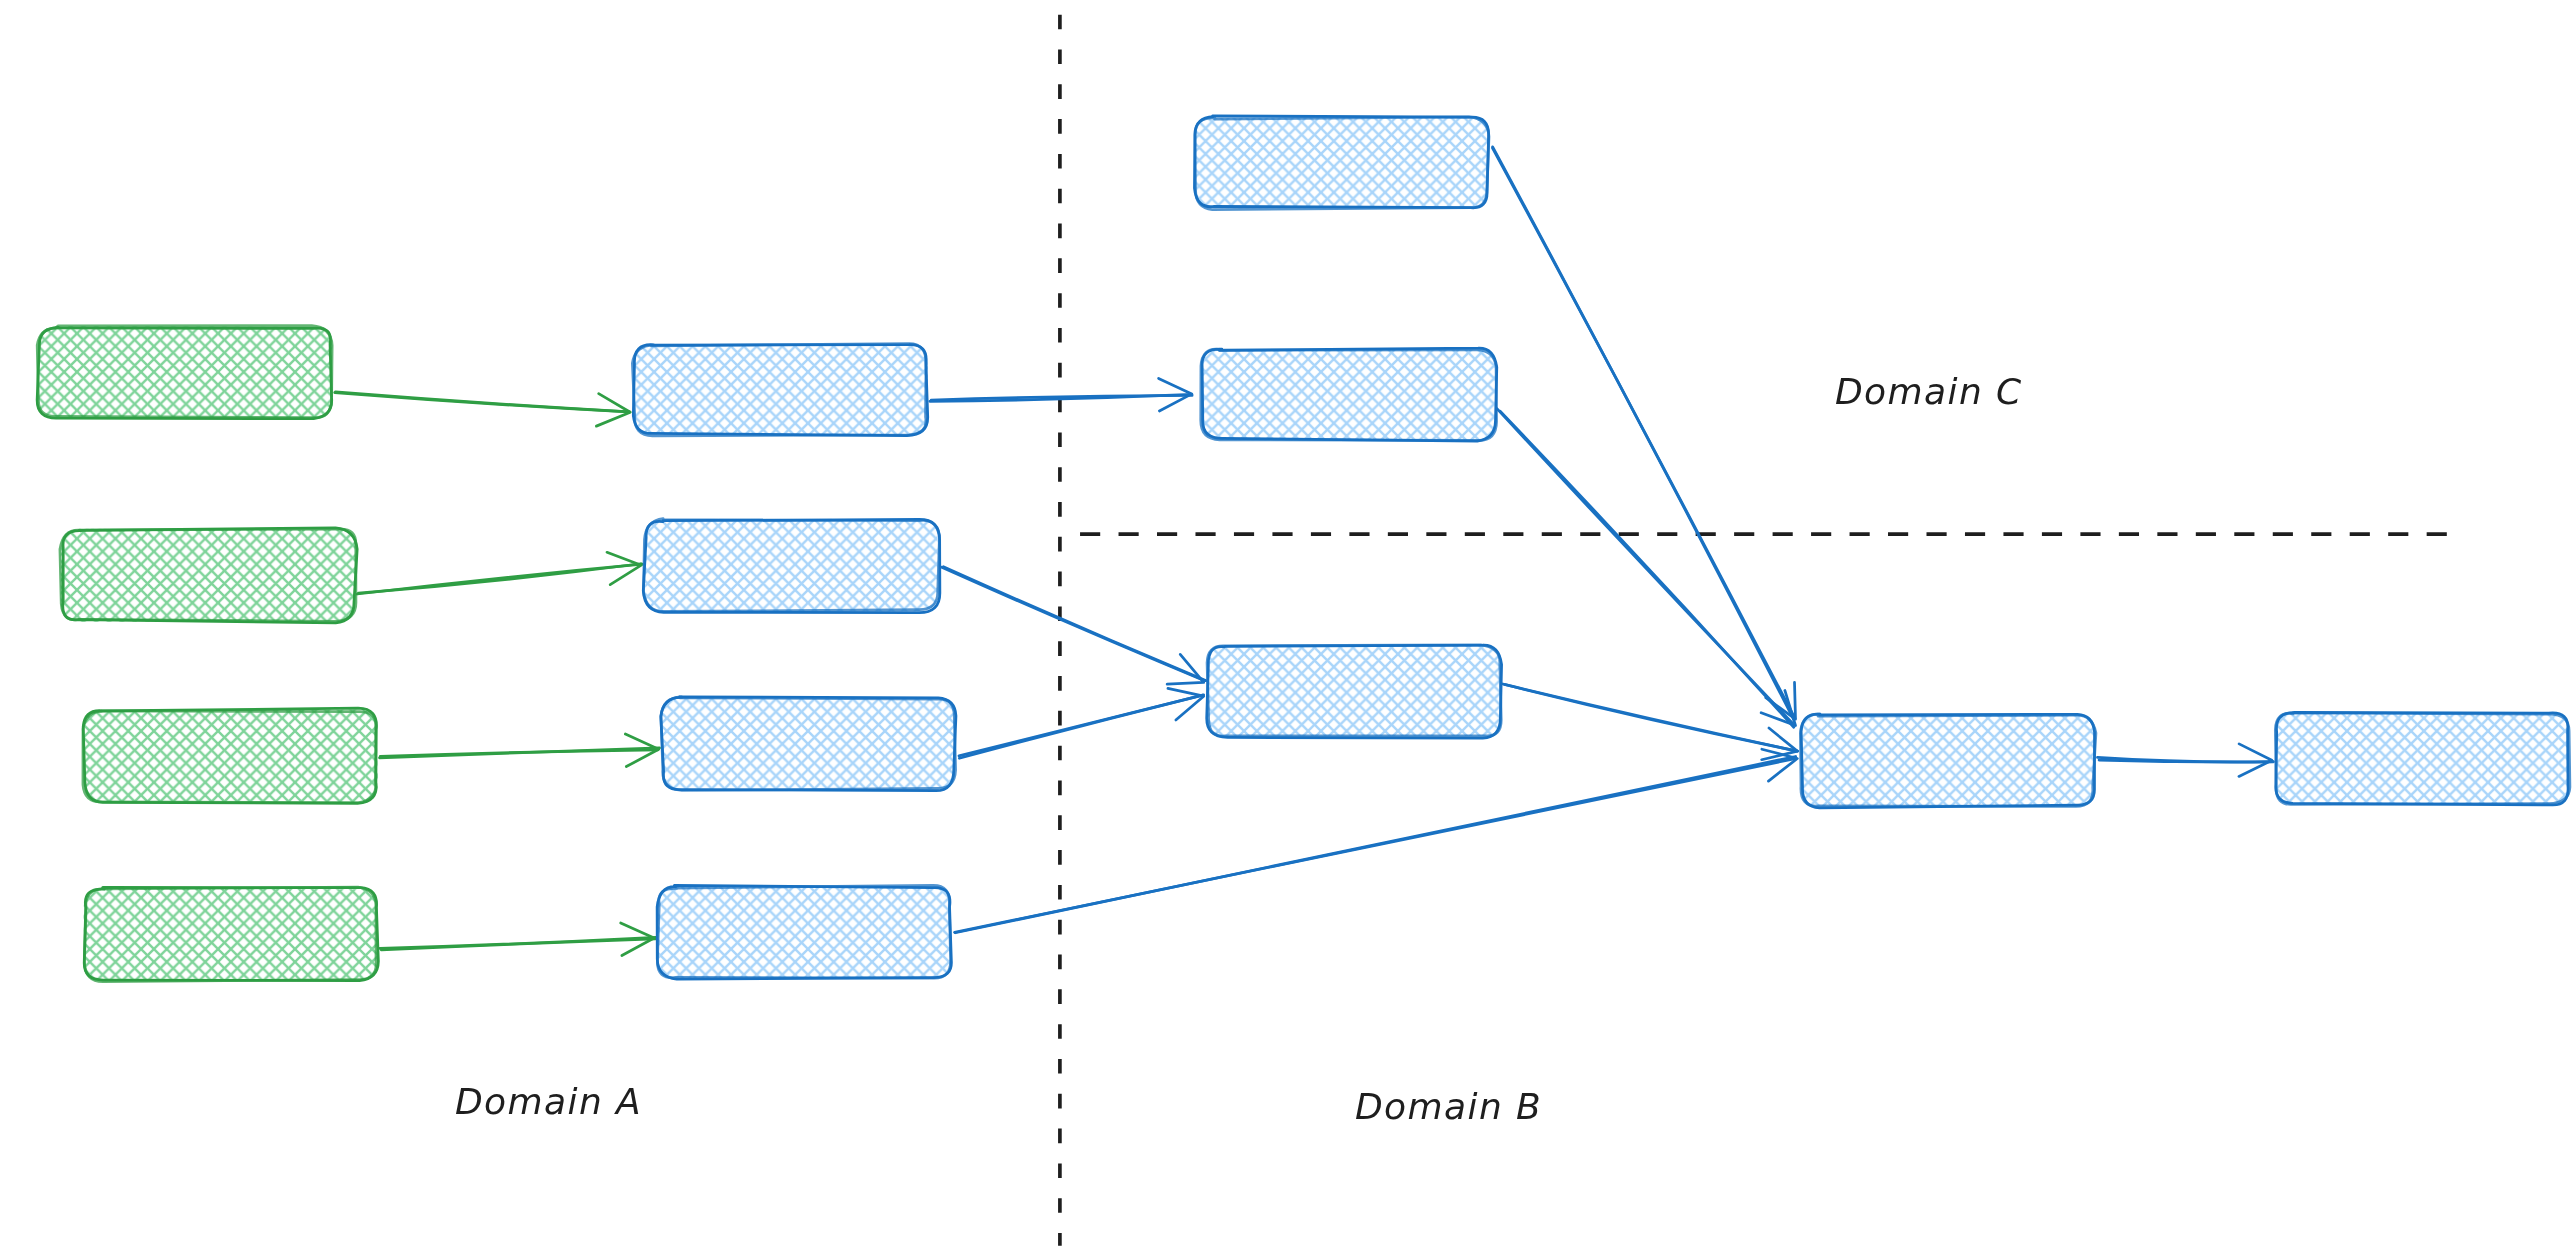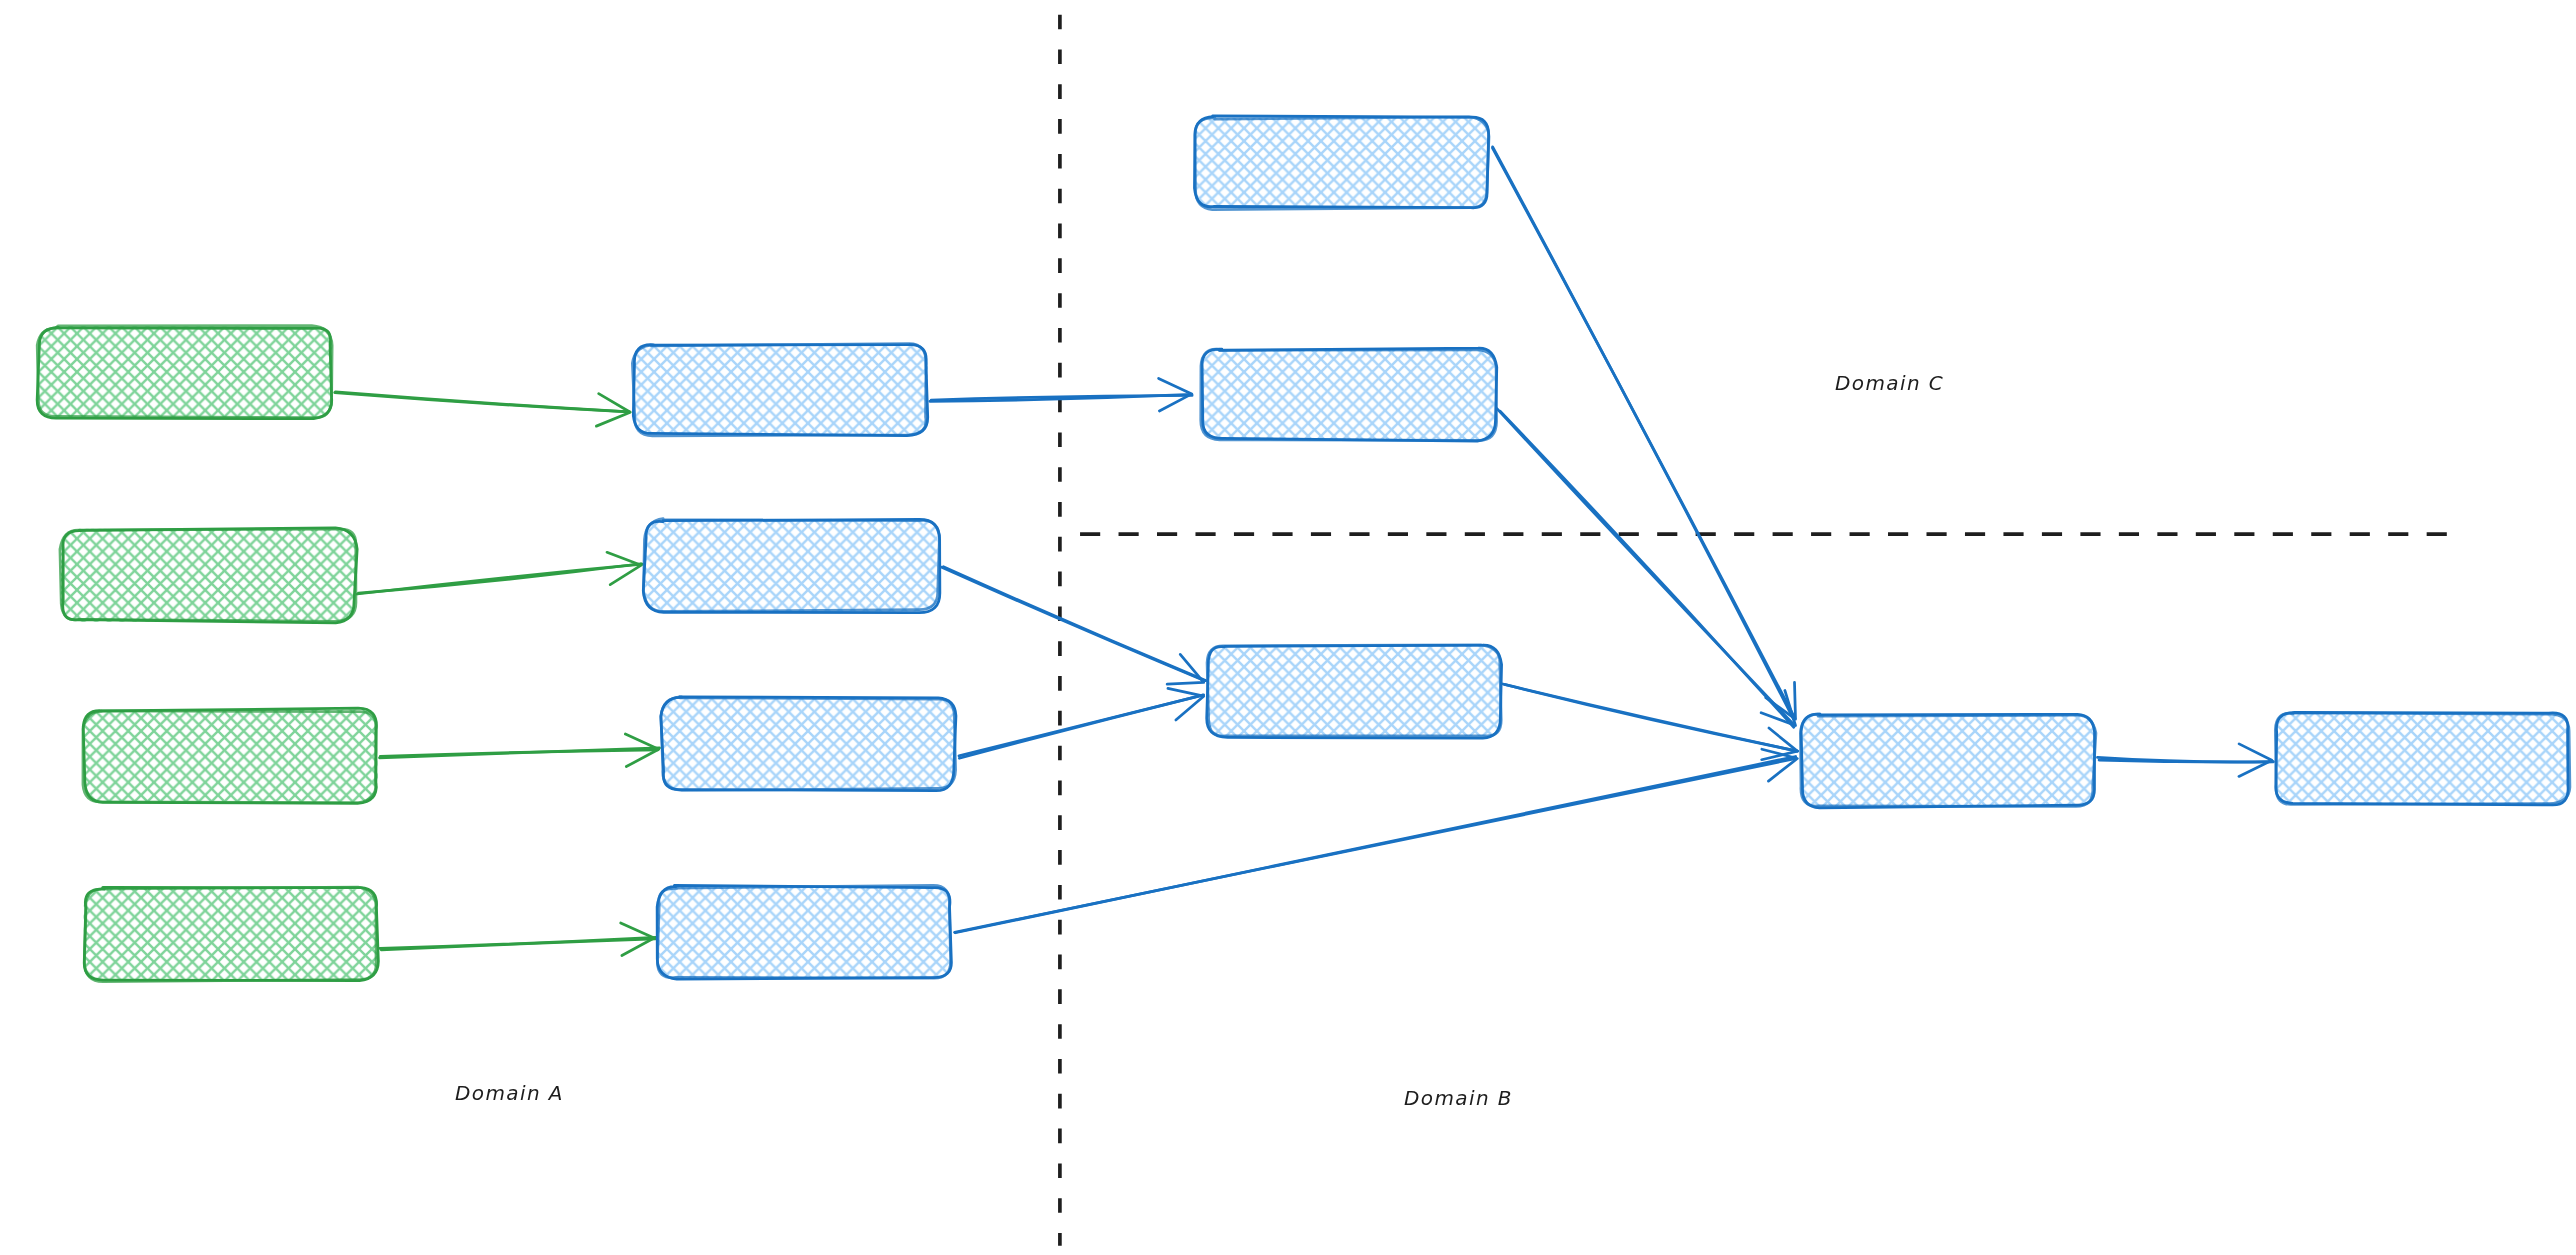--- a/index.html
+++ b/index.html
@@ -22,21 +22,21 @@
     position: absolute;
     top: 0;
     left: 0;
     width: 2576px;
     height: 1255px;
     display: block;
   }
   .domain-label {
     position: absolute;
     font-family: "DejaVu Sans", sans-serif;
-    font-size: 20px;
+    font-size: 36px;
     font-style: italic;
     letter-spacing: 1.4px;
     color: #1e1e1e;
     white-space: nowrap;
     user-select: none;
   }
 </style>
 </head>
 <body>
 
@@ -185,17 +185,17 @@
         </g>
         <g>
           <path d="M 2504.2473906725645 777.9515294670127 L 2783.5894889733754 778.0059557999484 Q 2803.7309965188615 777.2863520770334 2803.0529080787674 797.9335276558995 L 2803.008327921387 858.387268315535 Q 2803.1416283291765 878.3764077038504 2784.2428925349377 877.5894363257103 L 2504.9487877697684 878.4441466131248 Q 2484.716470486019 877.3712284262292 2484.322932015173 857.7910841982812 L 2483.062667725142 797.0808437052183 Q 2484.4822167232633 777.1082459832542 2504.008367463015 777.259341632016 Z" fill="url(#hatch-blue)" stroke="none"></path>
           <path d="M 2504.108238778077 777.6655159499496 L 2782.3330031484365 778.4448217134923 Q 2805.5030341781676 776.1663875766098 2802.854140226729 797.4786777170375 L 2803.2881979746744 858.5553053496405 Q 2804.741046188399 879.1565467864275 2785.928970039822 878.6919859135523 L 2503.046773117967 876.9693305734545 Q 2482.765849242918 876.3001406555995 2484.413177396171 856.2222613692284 L 2485.2861730437726 799.51521733962 Q 2483.0463098324835 777.858303848654 2503.262736939825 778.0588535238057 Z" fill="none" stroke="#1971c2" stroke-width="3" stroke-linecap="round" stroke-linejoin="round" opacity="1"></path>
           <path d="M 2503.29153679125 778.1549300532788 L 2782.2480472028255 779.4878526907414 Q 2804.786610082723 779.0451902635396 2804.4813617793843 798.7304403670132 L 2805.3574149794877 859.4034295808524 Q 2804.6139161661267 876.6133893206716 2782.432697112672 877.2020780472085 L 2503.074666917324 878.1085144560784 Q 2483.749603893608 879.4871420031413 2484.7978061549366 858.634429895319 L 2483.8220662735403 796.7260735463351 Q 2484.2460406245664 776.2988217547536 2503.3212978355587 779.1885358644649 Z" fill="none" stroke="#1971c2" stroke-width="3" stroke-linecap="round" stroke-linejoin="round" opacity="0.75"></path>
         </g>
       </g>
   </svg>
 
   <div class="domain-label" id="label-domain-a" style="left: 455px; top: 1081px;">Domain A</div>
-  <div class="domain-label" id="label-domain-b" style="left: 1404px; top: 1086px;">Domain B</div>
+  <div class="domain-label" id="label-domain-b" style="left: 1355px; top: 1086px;">Domain B</div>
   <div class="domain-label" id="label-domain-c" style="left: 1835px; top: 371px;">Domain C</div>
 
 </div>
 
 
 </body></html>

